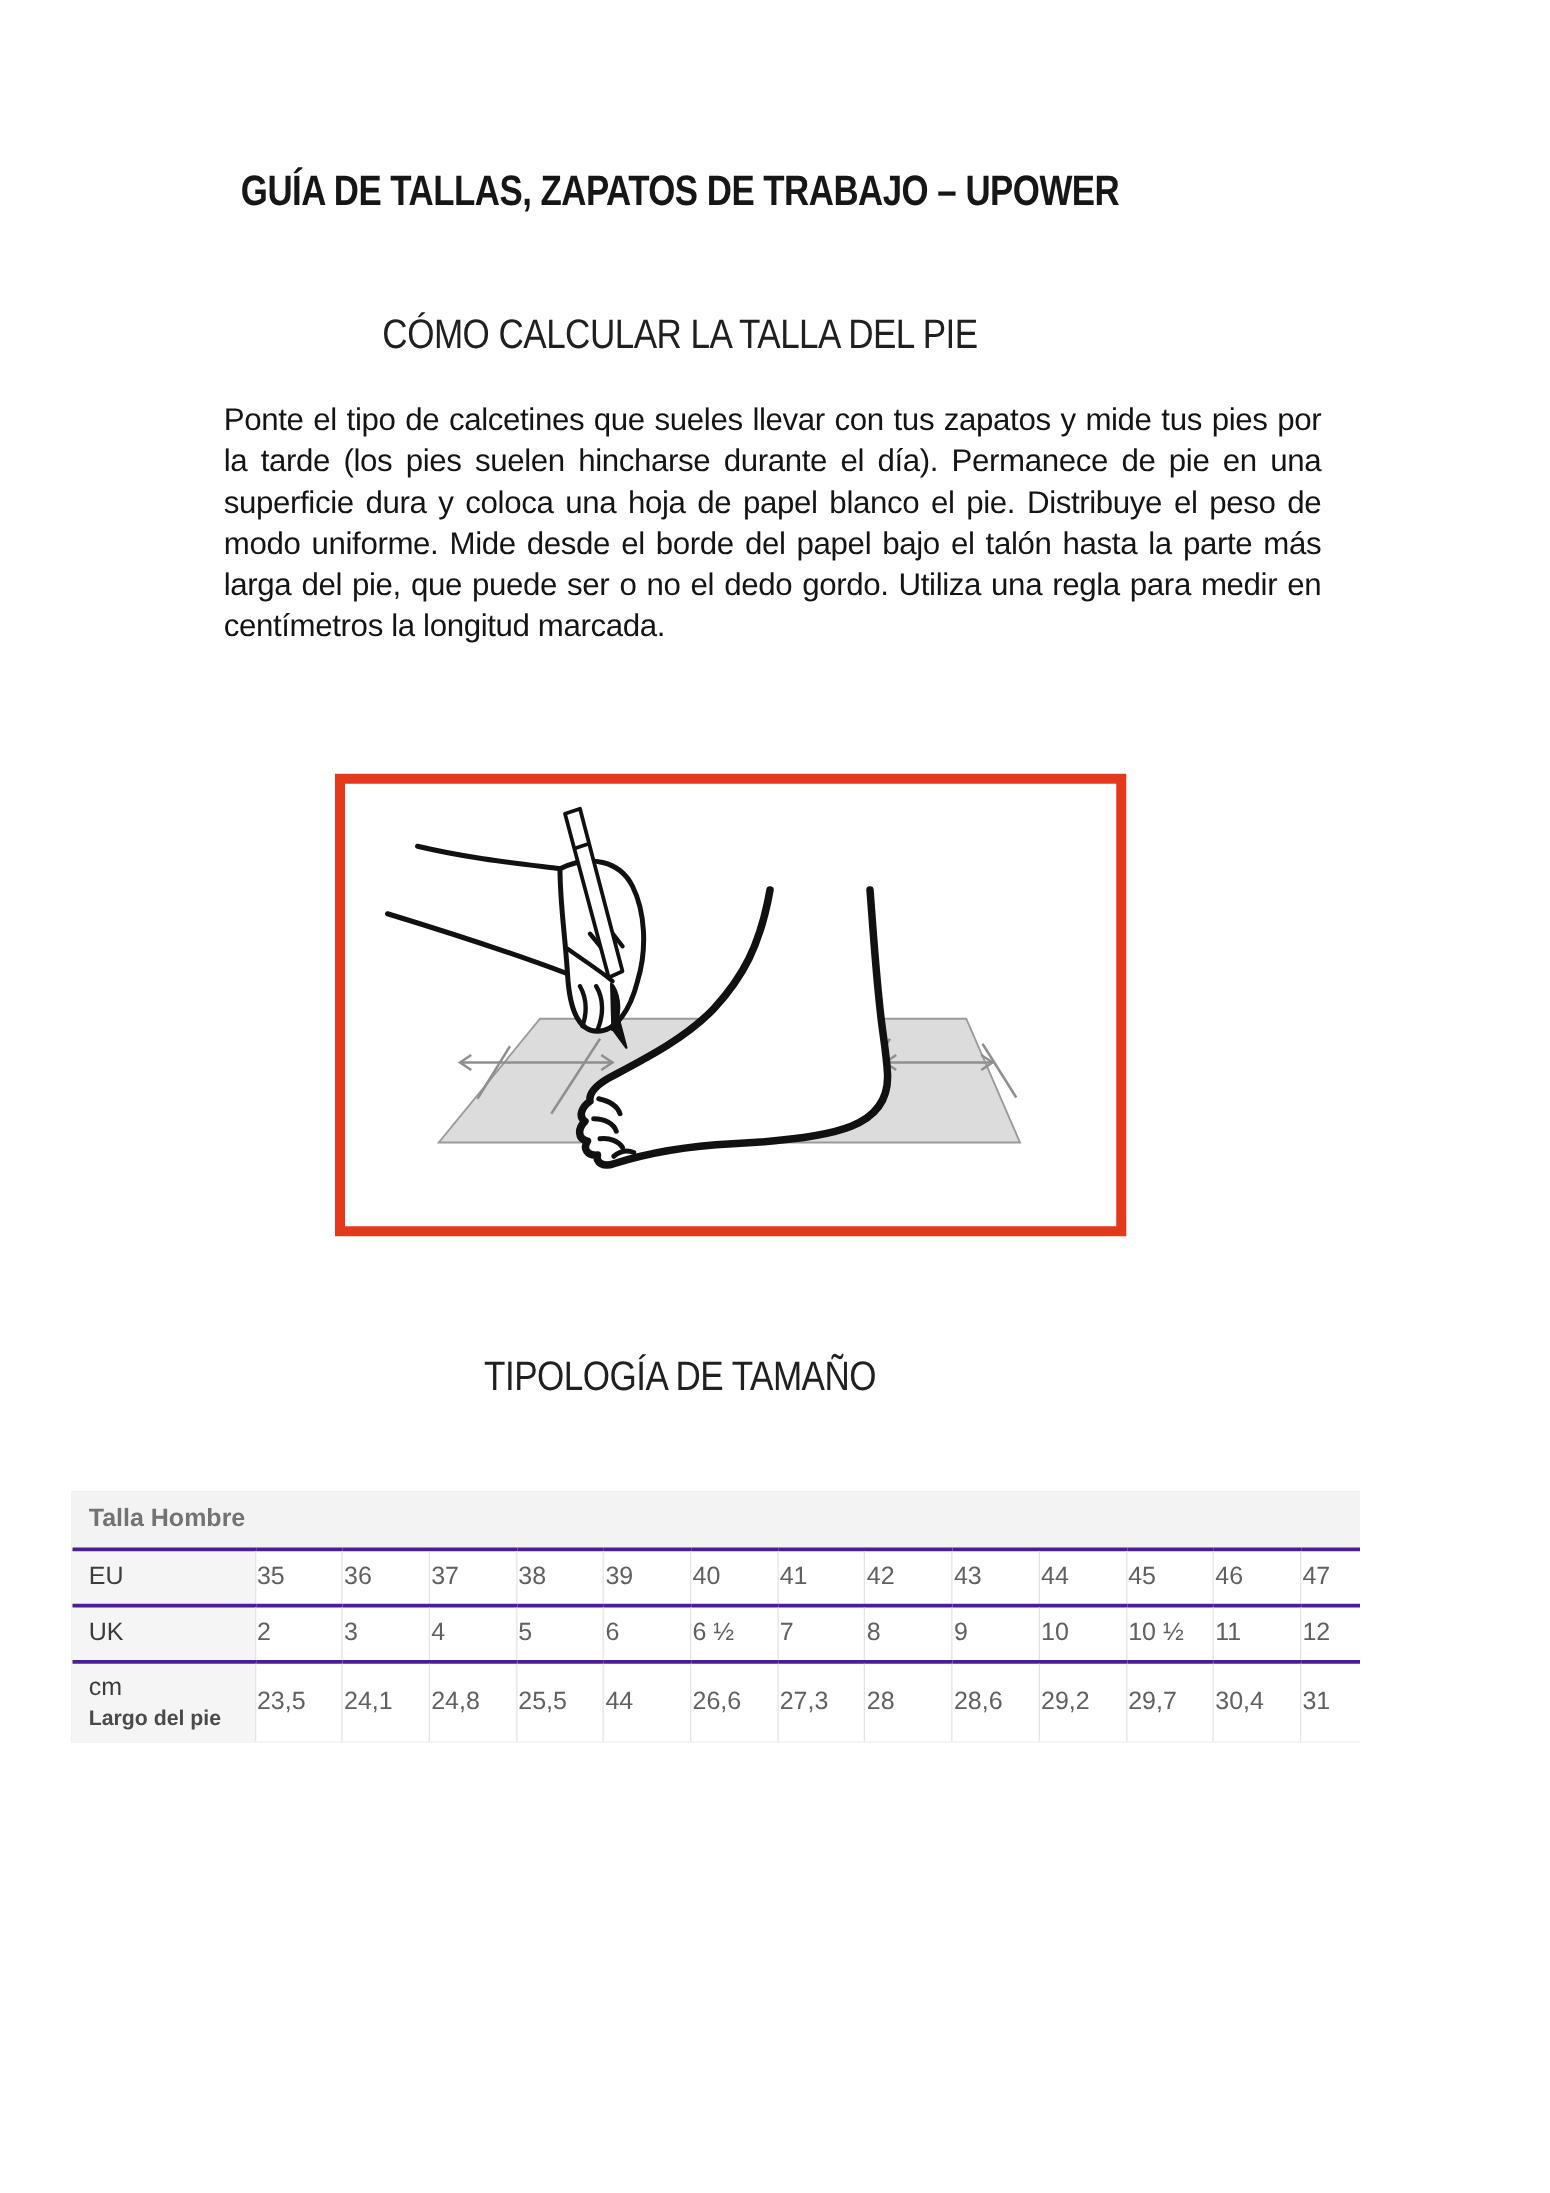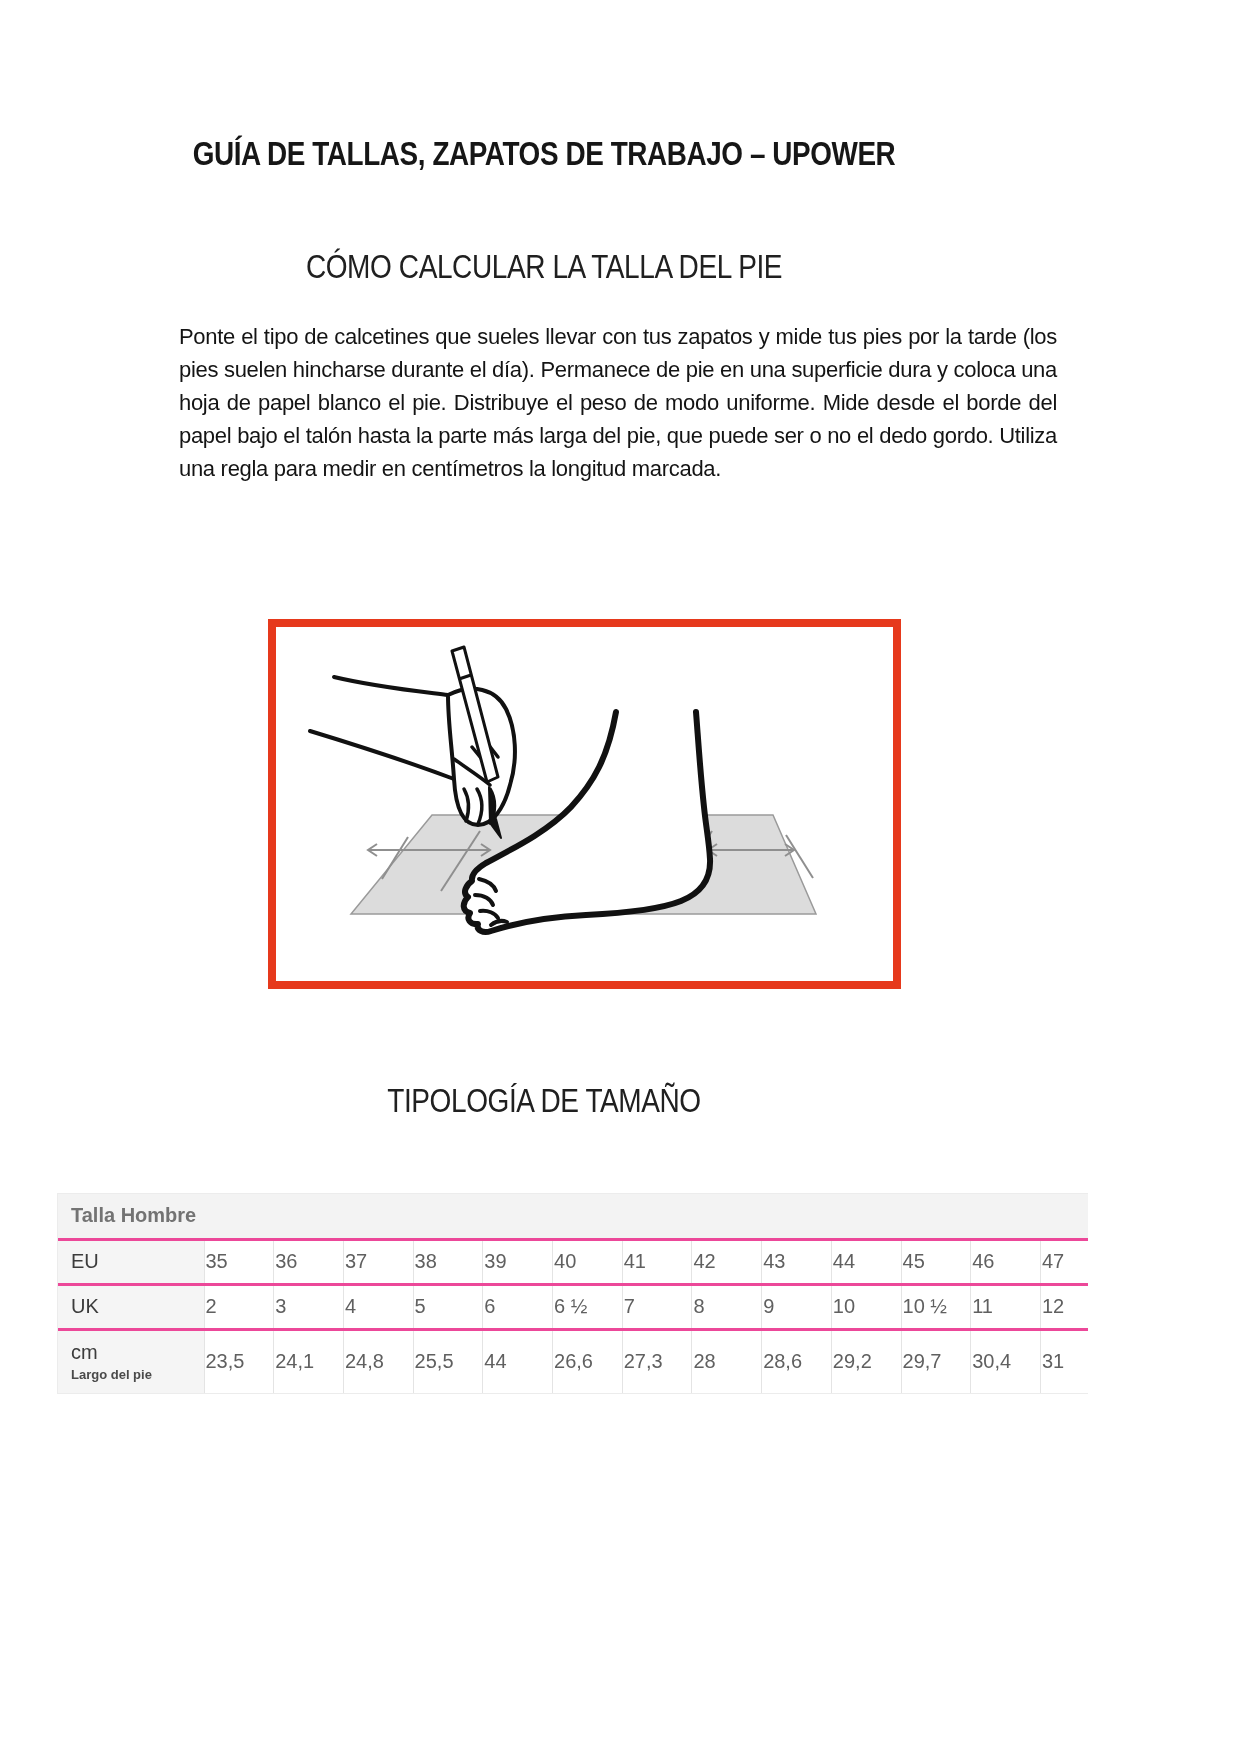--- a/index.html
+++ b/index.html
@@ -40,21 +40,21 @@
     margin:0;
   }
   #heading-1{ top:248px; }
   #heading-2{ top:1082px; }
   .body-par{
     position:absolute;
     top:320px;
     left:179px;
     width:878px;
     margin:0;
-    font-size:22px;
+    font-size:25px;
     line-height:33px;
     letter-spacing:-0.3px;
     text-align:justify;
     color:#141414;
   }
   .figure-box{
     position:absolute;
     left:268px;
     top:619px;
     width:633px;
@@ -79,42 +79,42 @@
     width:100%;
     border-collapse:collapse;
     table-layout:fixed;
   }
   table.size-table td{
     height:45px;
     font-size:20px;
     vertical-align:middle;
     box-sizing:border-box;
   }
-  table.size-table tr:not(:first-child) td{ border-top:3px solid #ec4899; }
+  table.size-table tr:not(:first-child) td{ border-top:3px solid #4c1d95; }
   td.hdr{
     background:#f3f3f3;
     font-weight:bold;
     color:#737373;
     padding-left:13px;
     height:46px;
   }
   td.lbl{
     background:#f5f5f5;
     color:#3c3c3c;
     padding-left:13px;
   }
   td.val{
     background:#ffffff;
     border-left:1px solid #e4e4e4;
     color:#606060;
     font-size:19px;
   }
   tr.row-cm td{ height:64px; }
   .sub-lbl{
-    font-size:13px;
+    font-size:17px;
     font-weight:bold;
     color:#4a4a4a;
     margin-top:3px;
   }
 </style>
 </head>
 <body>
 
 <div id="page">
 

